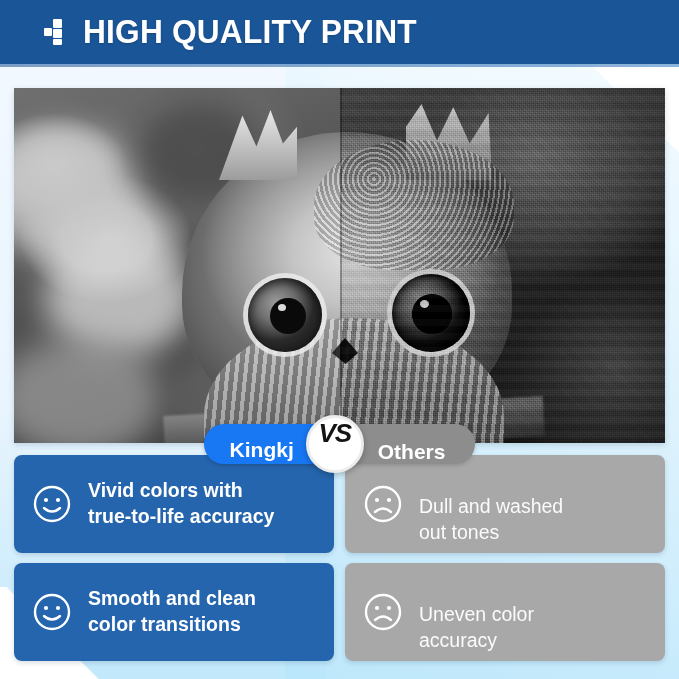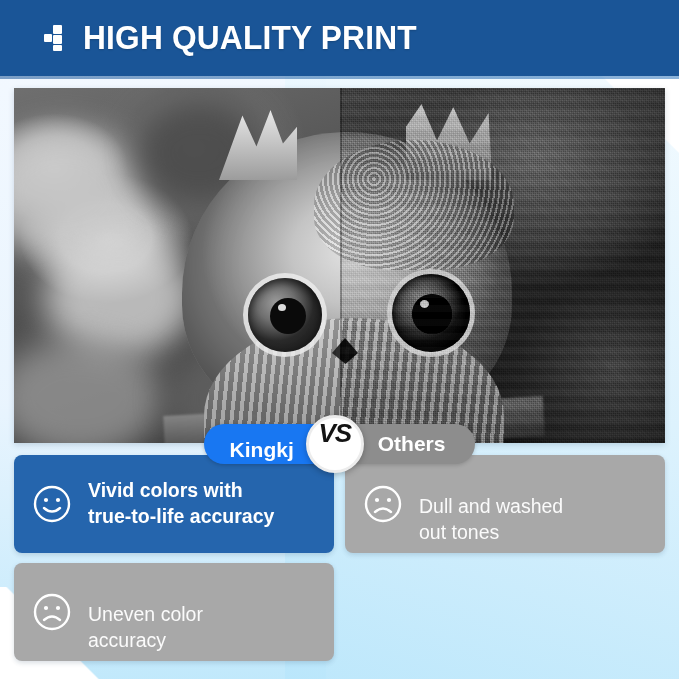--- a/index.html
+++ b/index.html
@@ -31,21 +31,21 @@
     position:absolute; left:0; bottom:0; width:120px; height:92px;
     background:linear-gradient(45deg,#ffffff 0%, #ffffff 46%, rgba(255,255,255,0) 47%);
   }
   .bg-corner-tr {
     position:absolute; right:0; top:64px; width:110px; height:90px;
     background:linear-gradient(225deg,#ffffff 0%,#ffffff 44%, rgba(255,255,255,0) 45%);
   }
 
   
   #header {
-    position:absolute; left:0; top:0; width:679px; height:76px;
+    position:absolute; left:0; top:0; width:679px; height:64px;
     background:#1a5597;
     display:flex; align-items:center;
     padding-left:44px;
     z-index:6;
   }
   #header:after{
     content:""; position:absolute; left:0; bottom:-3px; width:100%; height:3px;
     background:linear-gradient(90deg,#1a5597,#2f76bd);
     opacity:.55;
   }
@@ -205,20 +205,21 @@
     padding:11px 46px 0 26px;
     margin-right:-34px;
     box-shadow:0 1px 4px rgba(0,0,0,.22);
   }
   .pill-right {
     background:#8d8d8d;
     border-radius:0 21px 21px 0;
     padding:0 30px 0 48px;
     margin-left:-34px;
     box-shadow:0 1px 4px rgba(0,0,0,.18);
+    align-items:flex-end;
   }
   .vs-circle {
     width:58px; height:58px; border-radius:50%;
     background:#ffffff; border:3px solid #ececec;
     display:flex; justify-content:center;
     z-index:3; box-shadow:0 2px 6px rgba(0,0,0,.25);
     position:relative;
   }
   .vs-text {
     font-size:26px; font-weight:bold; color:#141414;
@@ -360,20 +361,32 @@
           <circle cx="20" cy="20" r="17" fill="none" stroke="#ffffff" stroke-width="2.4"></circle>
           <circle cx="14" cy="16" r="2.1" fill="#ffffff"></circle>
           <circle cx="26" cy="16" r="2.1" fill="#ffffff"></circle>
           <path d="M12 28 Q20 21 28 28" fill="none" stroke="#ffffff" stroke-width="2.4" stroke-linecap="round"></path>
         </svg>
       </span>
       <span class="card-text">Dull and washed
 out tones</span>
     </div>
 
+    <div class="card card-pro">
+      <span class="face">
+        <svg viewBox="0 0 40 40">
+          <circle cx="20" cy="20" r="17" fill="none" stroke="#ffffff" stroke-width="2.4"></circle>
+          <circle cx="14" cy="16" r="2.1" fill="#ffffff"></circle>
+          <circle cx="26" cy="16" r="2.1" fill="#ffffff"></circle>
+          <path d="M12 24 Q20 31 28 24" fill="none" stroke="#ffffff" stroke-width="2.4" stroke-linecap="round"></path>
+        </svg>
+      </span>
+      <span class="card-text">Smooth and clean
+color transitions</span>
+    </div>
 
     <div class="card card-con">
       <span class="face">
         <svg viewBox="0 0 40 40">
           <circle cx="20" cy="20" r="17" fill="none" stroke="#ffffff" stroke-width="2.4"></circle>
           <circle cx="14" cy="16" r="2.1" fill="#ffffff"></circle>
           <circle cx="26" cy="16" r="2.1" fill="#ffffff"></circle>
           <path d="M12 28 Q20 21 28 28" fill="none" stroke="#ffffff" stroke-width="2.4" stroke-linecap="round"></path>
         </svg>
       </span>

